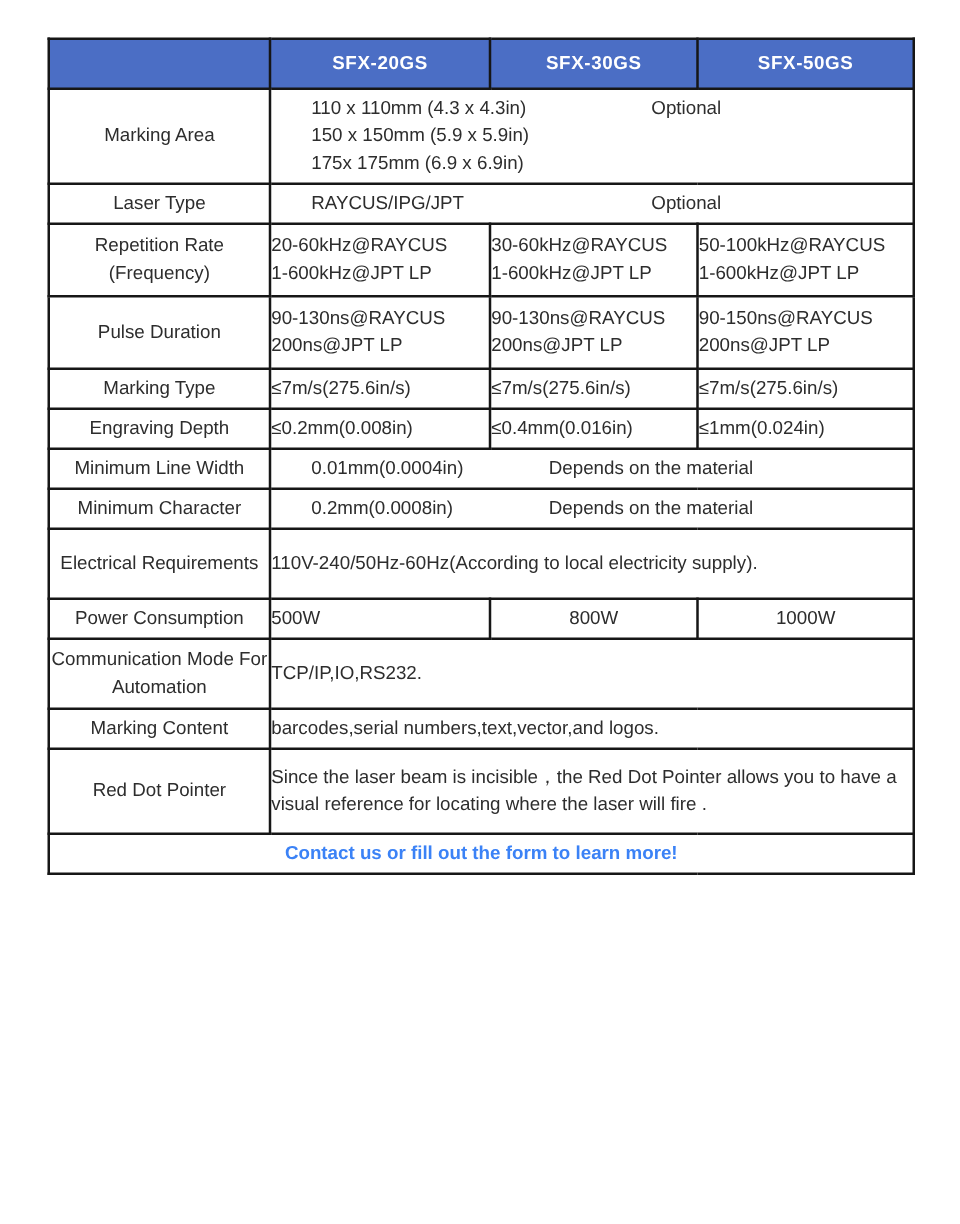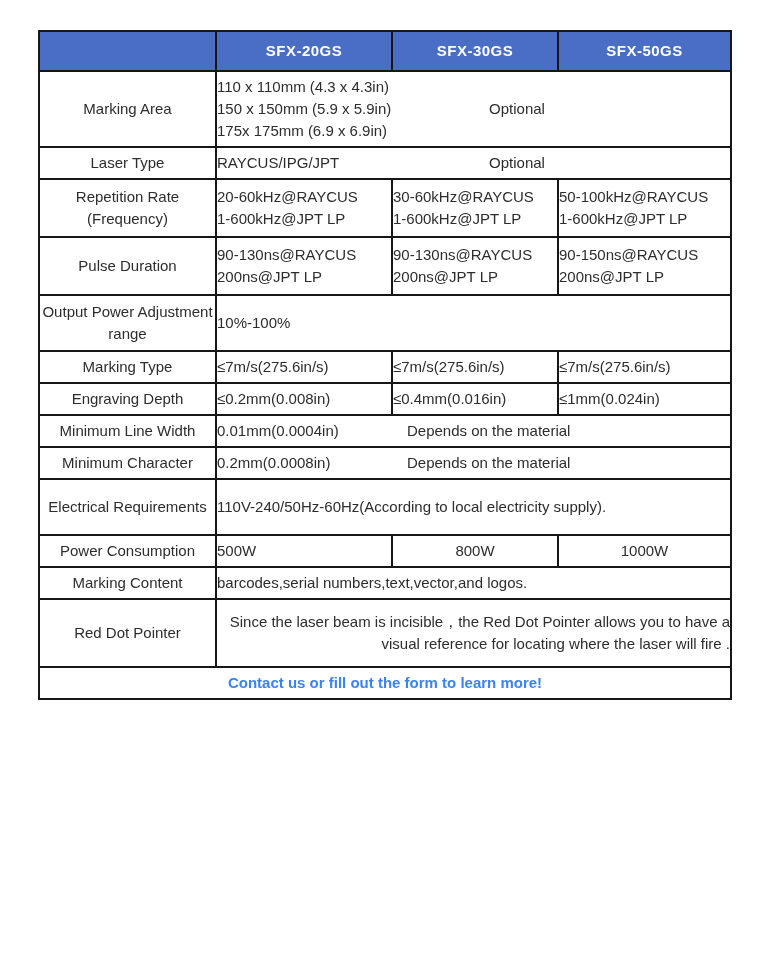--- a/index.html
+++ b/index.html
@@ -49,21 +49,22 @@
     padding-right: 8px;
     text-align: left;
   }
   td.val.center {
     padding-left: 0;
     text-align: center;
     margin-top: 44px;
   }
   .merged-flex {
     display: flex;
-    align-items: center;
+    align-items: flex-start;
+    margin-left: 32px;
   }
   .merged-flex .lead {
     flex: 0 0 190px;
   }
   .note-center {
     flex: 0 0 220px;
     text-align: center;
   }
   .note-left {
     flex: 0 0 260px;
@@ -150,24 +151,20 @@
         </td>
         <td class="val">
           <div>90-130ns@RAYCUS</div>
           <div>200ns@JPT LP</div>
         </td>
         <td class="val">
           <div>90-150ns@RAYCUS</div>
           <div>200ns@JPT LP</div>
         </td>
       </tr>
-      <tr class="h60">
-        <td class="label">Output Power Adjustment range</td>
-        <td class="val" colspan="3">10%-100%</td>
-      </tr>
       <tr class="h36">
         <td class="label">Marking Type</td>
         <td class="val">≤7m/s(275.6in/s)</td>
         <td class="val">≤7m/s(275.6in/s)</td>
         <td class="val">≤7m/s(275.6in/s)</td>
       </tr>
       <tr class="h36">
         <td class="label">Engraving Depth</td>
         <td class="val">≤0.2mm(0.008in)</td>
         <td class="val">≤0.4mm(0.016in)</td>
@@ -194,26 +191,30 @@
       <tr class="h60">
         <td class="label">Electrical Requirements</td>
         <td class="val" colspan="3">110V-240/50Hz-60Hz(According to local electricity supply).</td>
       </tr>
       <tr class="h36">
         <td class="label">Power Consumption</td>
         <td class="val">500W</td>
         <td class="val center">800W</td>
         <td class="val center">1000W</td>
       </tr>
+      <tr class="h60">
+        <td class="label">Communication Mode For Automation</td>
+        <td class="val" colspan="3">TCP/IP,IO,RS232.</td>
+      </tr>
       <tr class="h36">
         <td class="label">Marking Content</td>
         <td class="val" colspan="3">barcodes,serial numbers,text,vector,and logos.</td>
       </tr>
       <tr class="h72">
         <td class="label">Red Dot Pointer</td>
-        <td class="val" colspan="3" style="text-align:right;">Since the laser beam is incisible，the Red Dot Pointer allows you to have a visual reference for locating where the laser will fire .</td>
+        <td class="val" colspan="3" style="">Since the laser beam is incisible，the Red Dot Pointer allows you to have a visual reference for locating where the laser will fire .</td>
       </tr>
       <tr class="h34">
         <td class="footer-cell" colspan="4">Contact us or fill out the form to learn more!</td>
       </tr>
     </tbody>
   </table>
 </div>
 
 </body></html>

